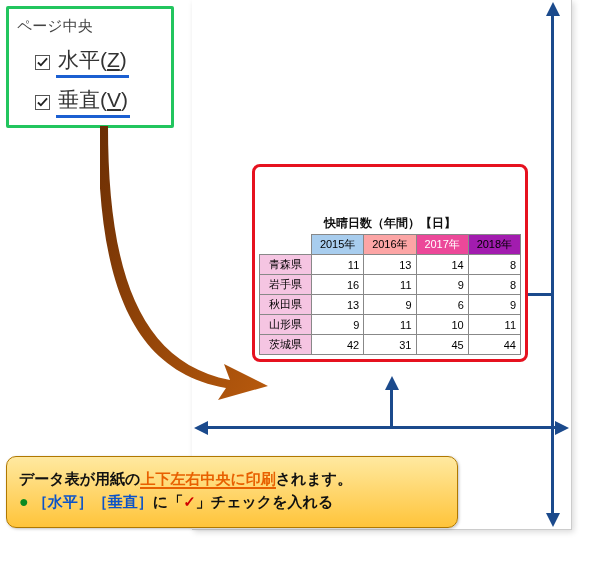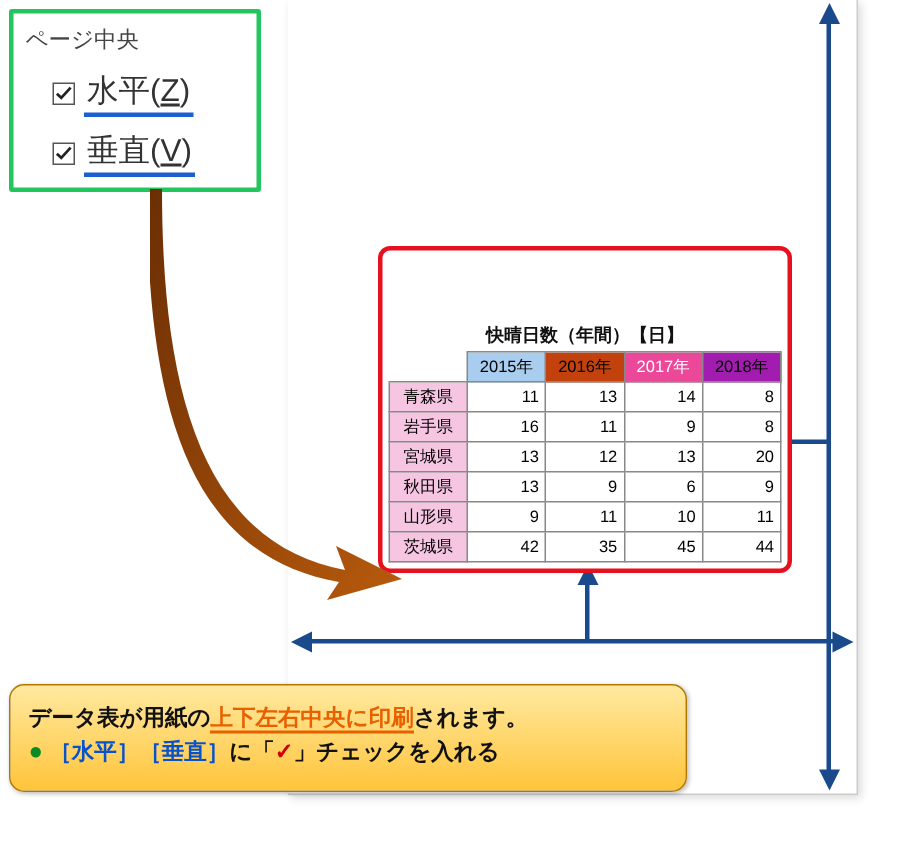--- a/index.html
+++ b/index.html
@@ -114,21 +114,21 @@
     font-weight: normal;
     text-align: center;
     width: 52px;
   }
   table.data td {
     text-align: right;
     font-family: "Segoe UI", Arial, sans-serif;
   }
   table.data .yh { text-align: center; font-weight: normal; }
   .y0 { background: #a8cdee; }
-  .y1 { background: #c2410c; }
+  .y1 { background: #fca5a5; }
   .y2 { background: #ec4899; color:#fff; }
   .y3 { background: #a21caf; }
   .blankhead { background:#fff; border-top:1px solid #fff !important; border-left:1px solid #fff !important; }
 
   
   .curved-arrow {
     position: absolute;
     left: 100px;
     top: 122px;
     width: 180px;
@@ -218,44 +218,37 @@
             <td>8</td>
           </tr>
           <tr>
             <th class="rowhead">岩手県</th>
             <td>16</td>
             <td>11</td>
             <td>9</td>
             <td>8</td>
           </tr>
           <tr>
-            <th class="rowhead">宮城県</th>
-            <td>13</td>
-            <td>12</td>
-            <td>13</td>
-            <td>20</td>
-          </tr>
-          <tr>
             <th class="rowhead">秋田県</th>
             <td>13</td>
             <td>9</td>
             <td>6</td>
             <td>9</td>
           </tr>
           <tr>
             <th class="rowhead">山形県</th>
             <td>9</td>
             <td>11</td>
             <td>10</td>
             <td>11</td>
           </tr>
           <tr>
             <th class="rowhead">茨城県</th>
             <td>42</td>
-            <td>35</td>
+            <td>31</td>
             <td>45</td>
             <td>44</td>
           </tr>
         </tbody>
     </table>
   </div>
 </div>
 
 <svg class="curved-arrow" viewBox="0 0 180 280">
   <defs>

